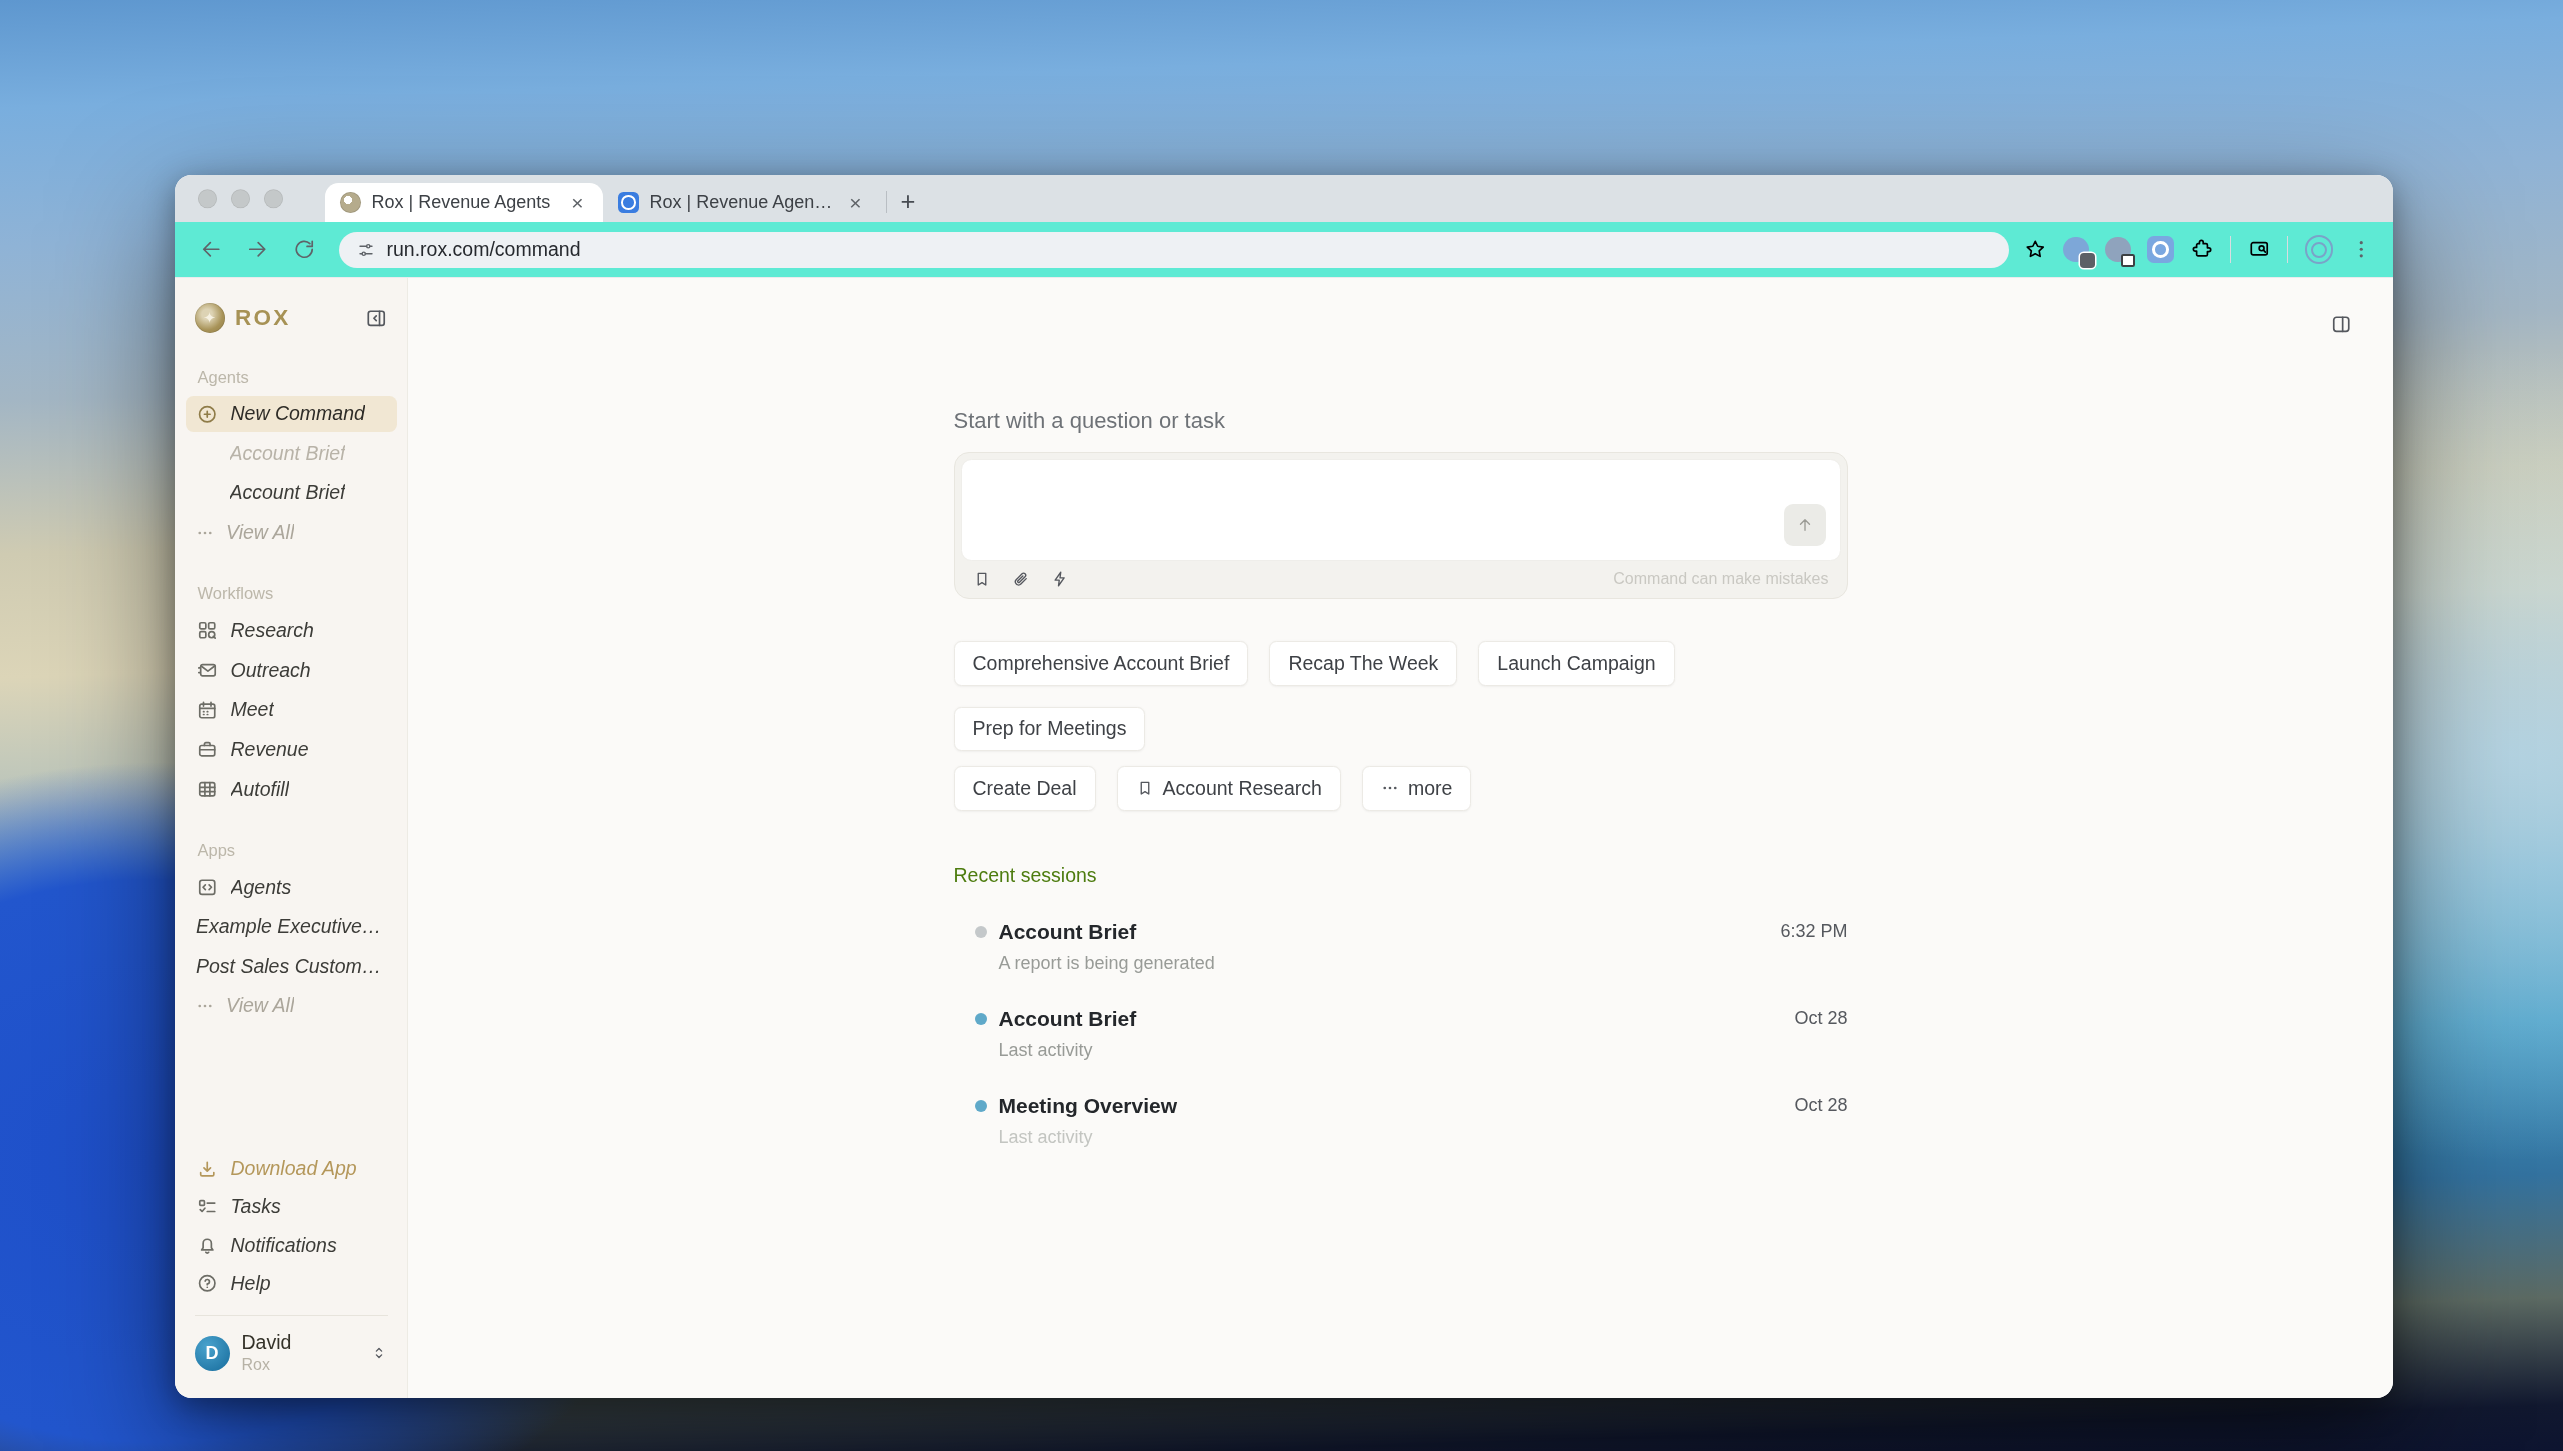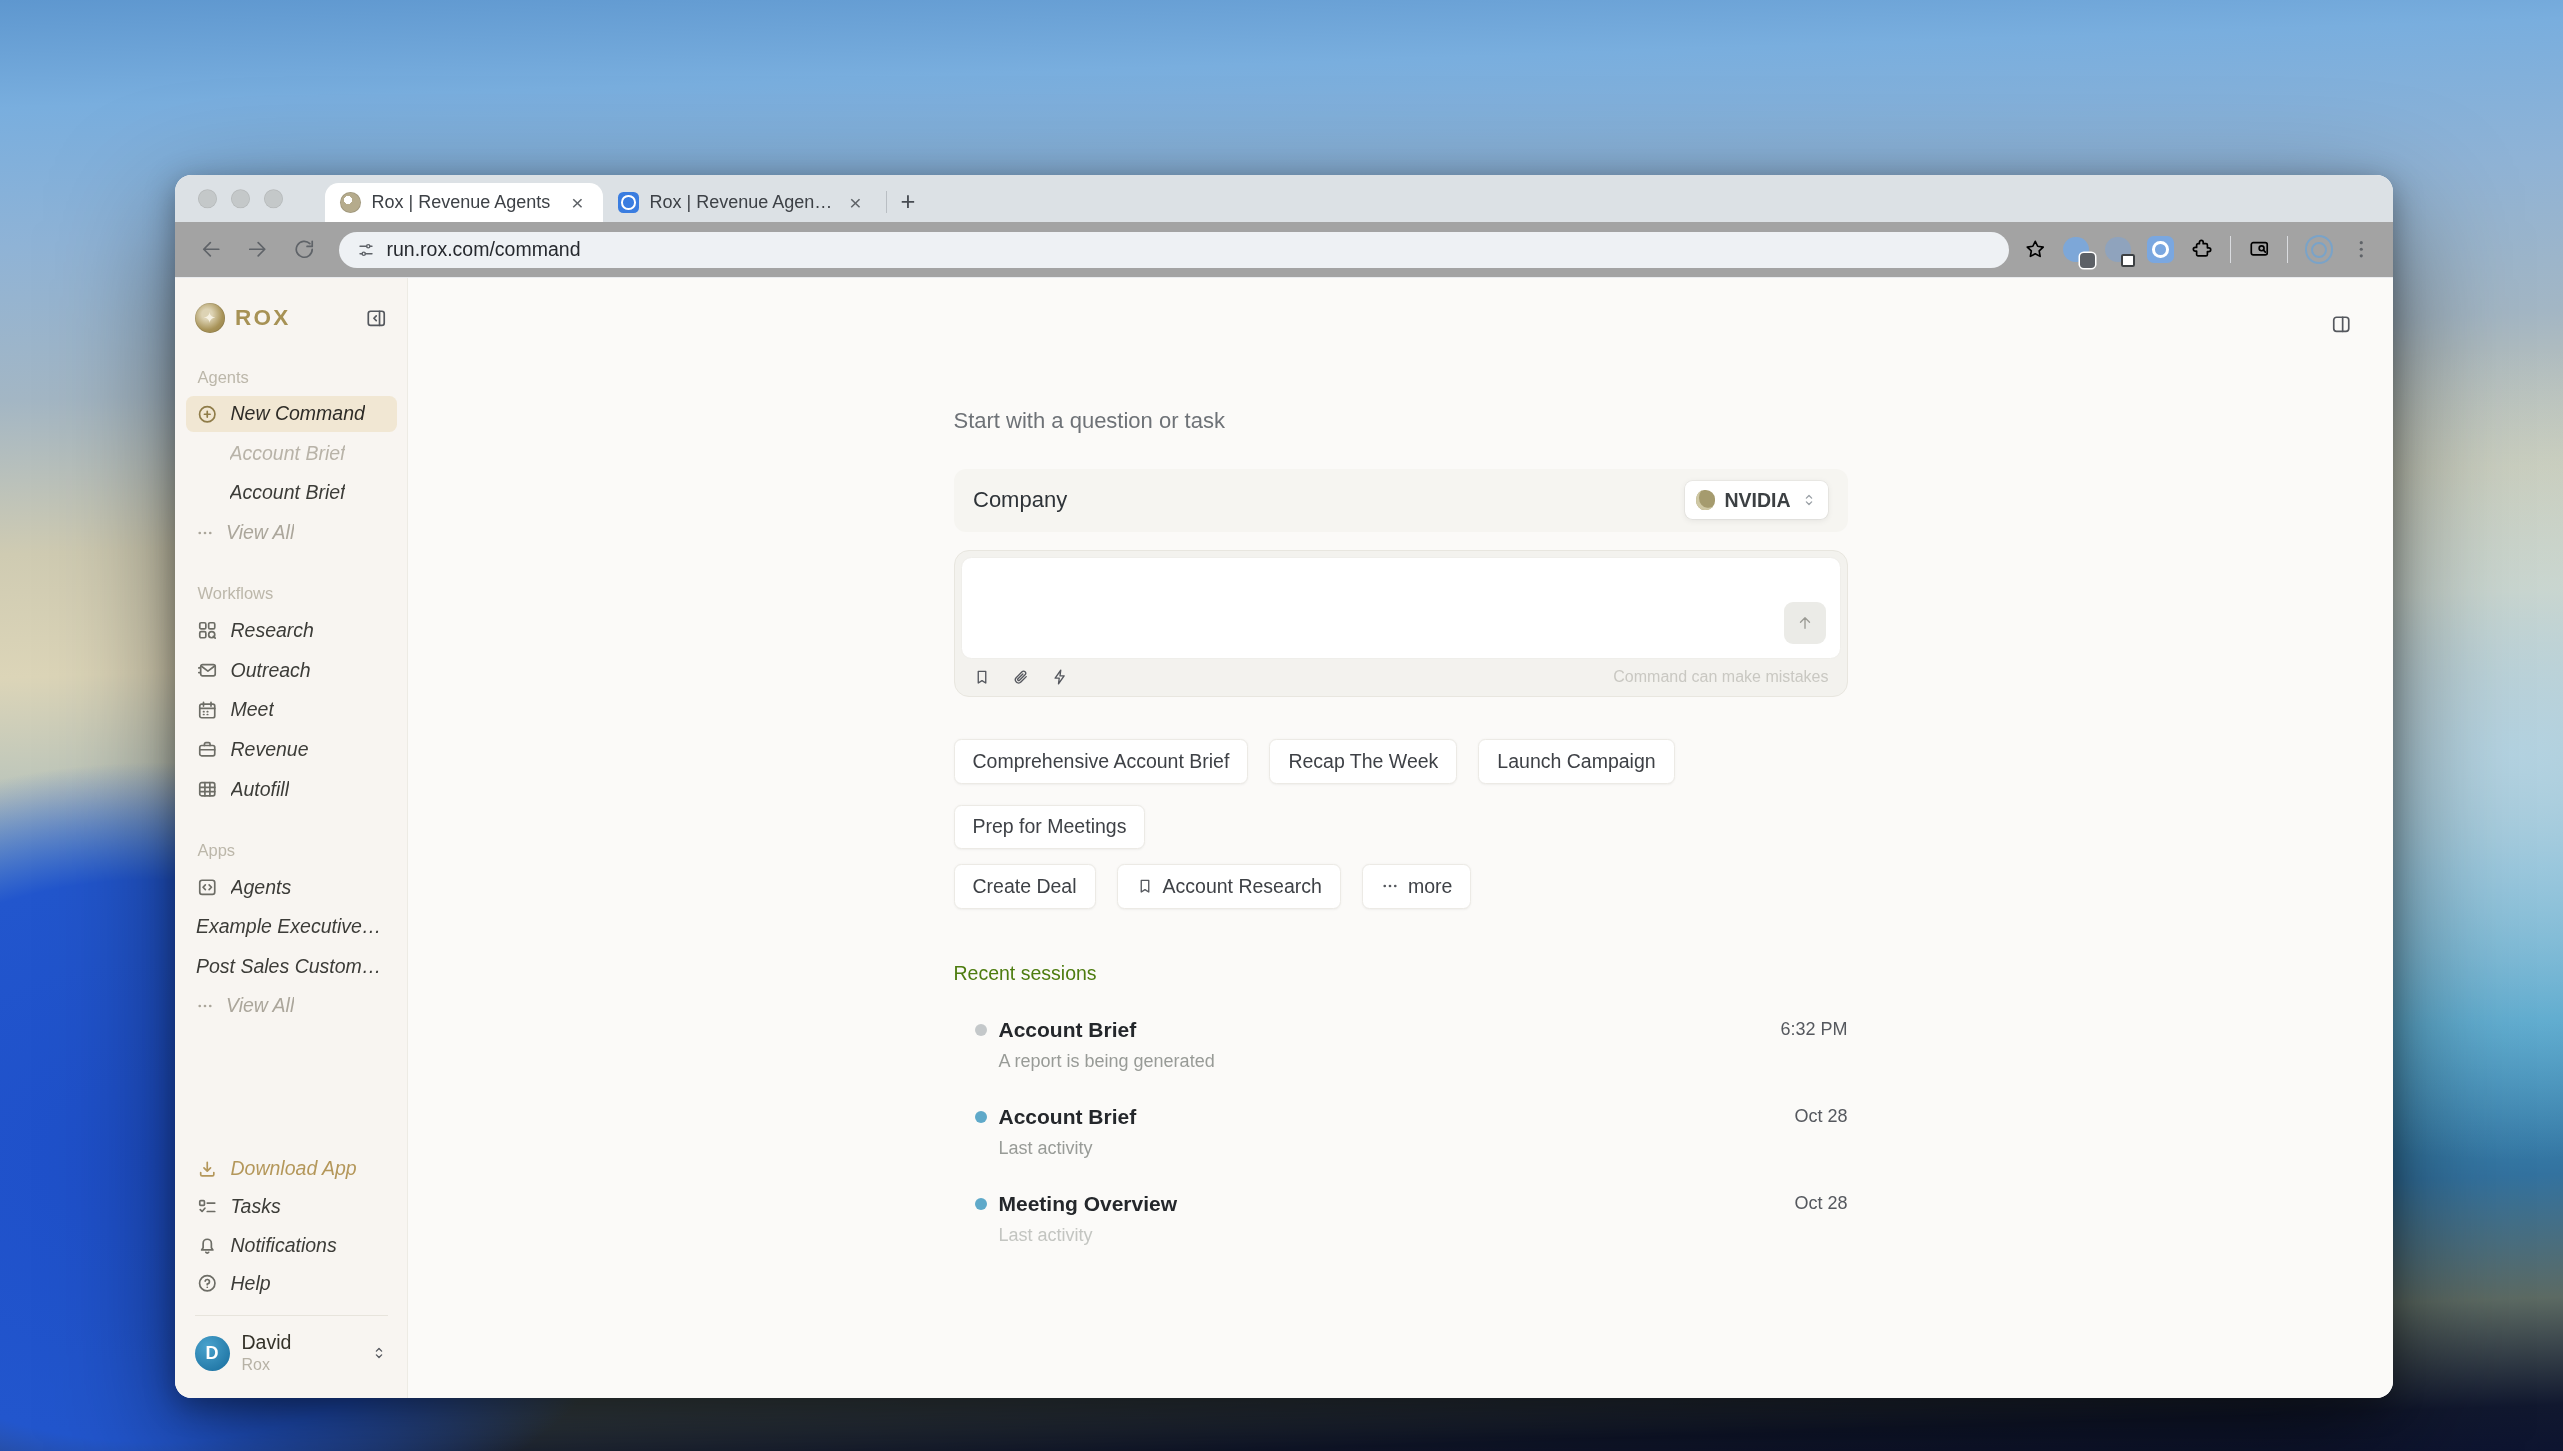--- a/index.html
+++ b/index.html
@@ -43,21 +43,21 @@
   .fav2 { width:21px; height:21px; border-radius:5.3px; flex:none; background:#3a7de0;
     display:flex; align-items:center; justify-content:center; }
   .fav2::after { content:""; width:10.5px; height:10.5px; border-radius:50%;
     border:2.3px solid #fff; }
   .tabsep { width:1.5px; height:22.5px; background:#b9bec3; margin:0 4.5px 9px 4.5px; align-self:flex-end; }
   .newtab { width:33px; height:33px; margin-bottom:4.5px; border-radius:50%;
     display:flex; align-items:center; justify-content:center;
     font-size:25.5px; color:#474c52; }
 
   
-  .toolbar { height:56px; background:#a3a3a3; display:flex; align-items:center;
+  .toolbar { height:56px; background:#5eead4; display:flex; align-items:center;
     padding:0 16.5px; gap:7.5px; flex:none; border-bottom:0.8px solid #e9ebee; }
   .navbtn { width:39px; height:39px; border-radius:50%; display:flex;
     align-items:center; justify-content:center; color:#5f6368; flex:none; }
   .urlpill { flex:1; height:36px; background:#eef1f4; border-radius:19.5px;
     display:flex; align-items:center; gap:12px; padding:0 18px; margin:0 7.5px;
     color:#5f6368; min-width:0; }
   .urltext { font-size:19.5px; color:#26292e; white-space:nowrap; }
   .tbright { display:flex; align-items:center; gap:16.5px; padding-right:4.5px; }
   .ext1 { width:25.5px; height:25.5px; border-radius:50%; background:#7da7d8; position:relative; }
   .ext1::after { content:""; position:absolute; right:-6px; bottom:-6px; width:15px; height:15px;
@@ -391,32 +391,20 @@
       <span class="paneltoggle">
         <svg class="ic" viewBox="0 0 24 24">
             <rect x="4" y="4.5" width="16" height="15" rx="3"></rect>
             <path d="M13.5 4.5v15"></path>
           </svg>
       </span>
 
       <div class="content">
         <div class="subheading">Start with a question or task</div>
 
-        <div class="companycard">
-          <span class="companylabel">Company</span>
-          <div class="companypill">
-            <span class="nvlogo"></span>
-            <span class="companyval">NVIDIA</span>
-            <span class="pillchev">
-              <svg class="ic sm" viewBox="0 0 24 24">
-                  <path d="M8.5 9.5 12 6l3.5 3.5M8.5 14.5 12 18l3.5-3.5"></path>
-                </svg>
-            </span>
-          </div>
-        </div>
 
         <div class="composer">
           <div class="composerinner">
             <button class="sendbtn">
               <svg class="ic sm" viewBox="0 0 24 24">
                   <path d="M12 19V5M6 11l6-6 6 6"></path>
                 </svg>
             </button>
           </div>
           <div class="composerbar">

